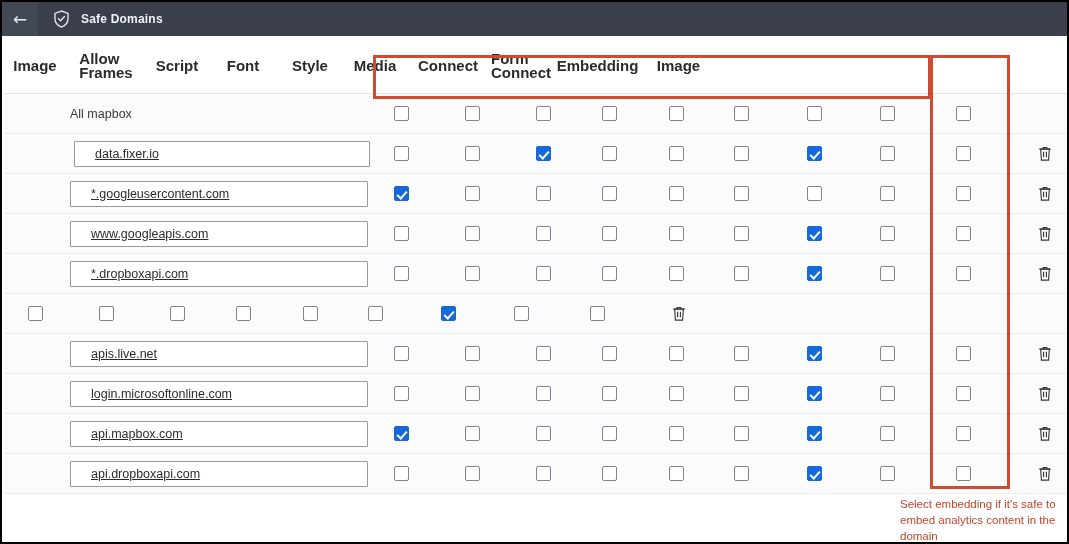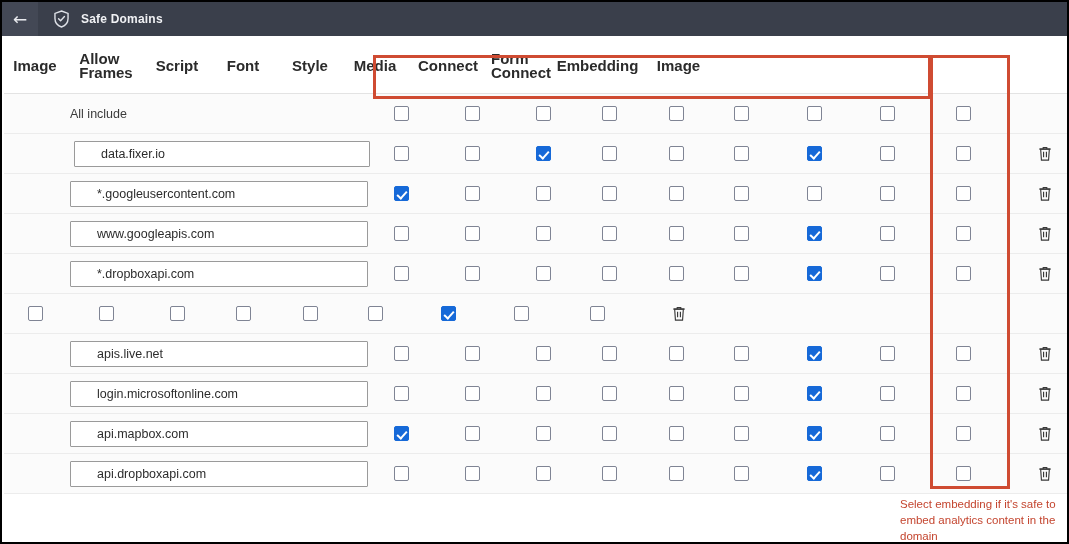--- a/index.html
+++ b/index.html
@@ -111,22 +111,23 @@
     font-family:"Liberation Sans", sans-serif;
   }
   .all-label{
     font-size:12.5px;color:#3b3b3b;
     font-family:"Liberation Sans", sans-serif;
   }
 
   .dom-input{
     width:298px;height:26px;box-sizing:border-box;
     border:1px solid #9a9a9a;background:#ffffff;border-radius:1px;
-    padding:0 26px;font-size:12.5px;color:#2c2c2c;outline:none;
-    font-family:"Liberation Sans", sans-serif;
+    padding:0 20px;font-size:12.5px;color:#2c2c2c;outline:none;
+    font-family:"Liberation Sans", sans-serif;
+    text-decoration:underline;
   }
   .trow.data.first .dom-input{margin-left:4px;}
 
   
   .cb{
     width:15px;height:15px;box-sizing:border-box;
     border:1.5px solid #7f8494;border-radius:2px;background:#ffffff;
     display:block;cursor:pointer;position:relative;
   }
   .cb.on{
@@ -197,21 +198,21 @@
         <span class="hcell">Embedding</span>
       </div>
       <div class="col-cb c-delete">
         <span class="hcell">Image</span>
       </div>
     </div>
 
     <div id="tbody">
         <div class="trow alldomains">
           <div class="col-domain">
-            <span class="all-label">All include</span>
+            <span class="all-label">All mapbox</span>
           </div>
           <div class="col-cb c-image">
             <span class="cb" role="checkbox" aria-checked="false"></span>
           </div>
           <div class="col-cb c-frames">
             <span class="cb" role="checkbox" aria-checked="false"></span>
           </div>
           <div class="col-cb c-script">
             <span class="cb" role="checkbox" aria-checked="false"></span>
           </div>

